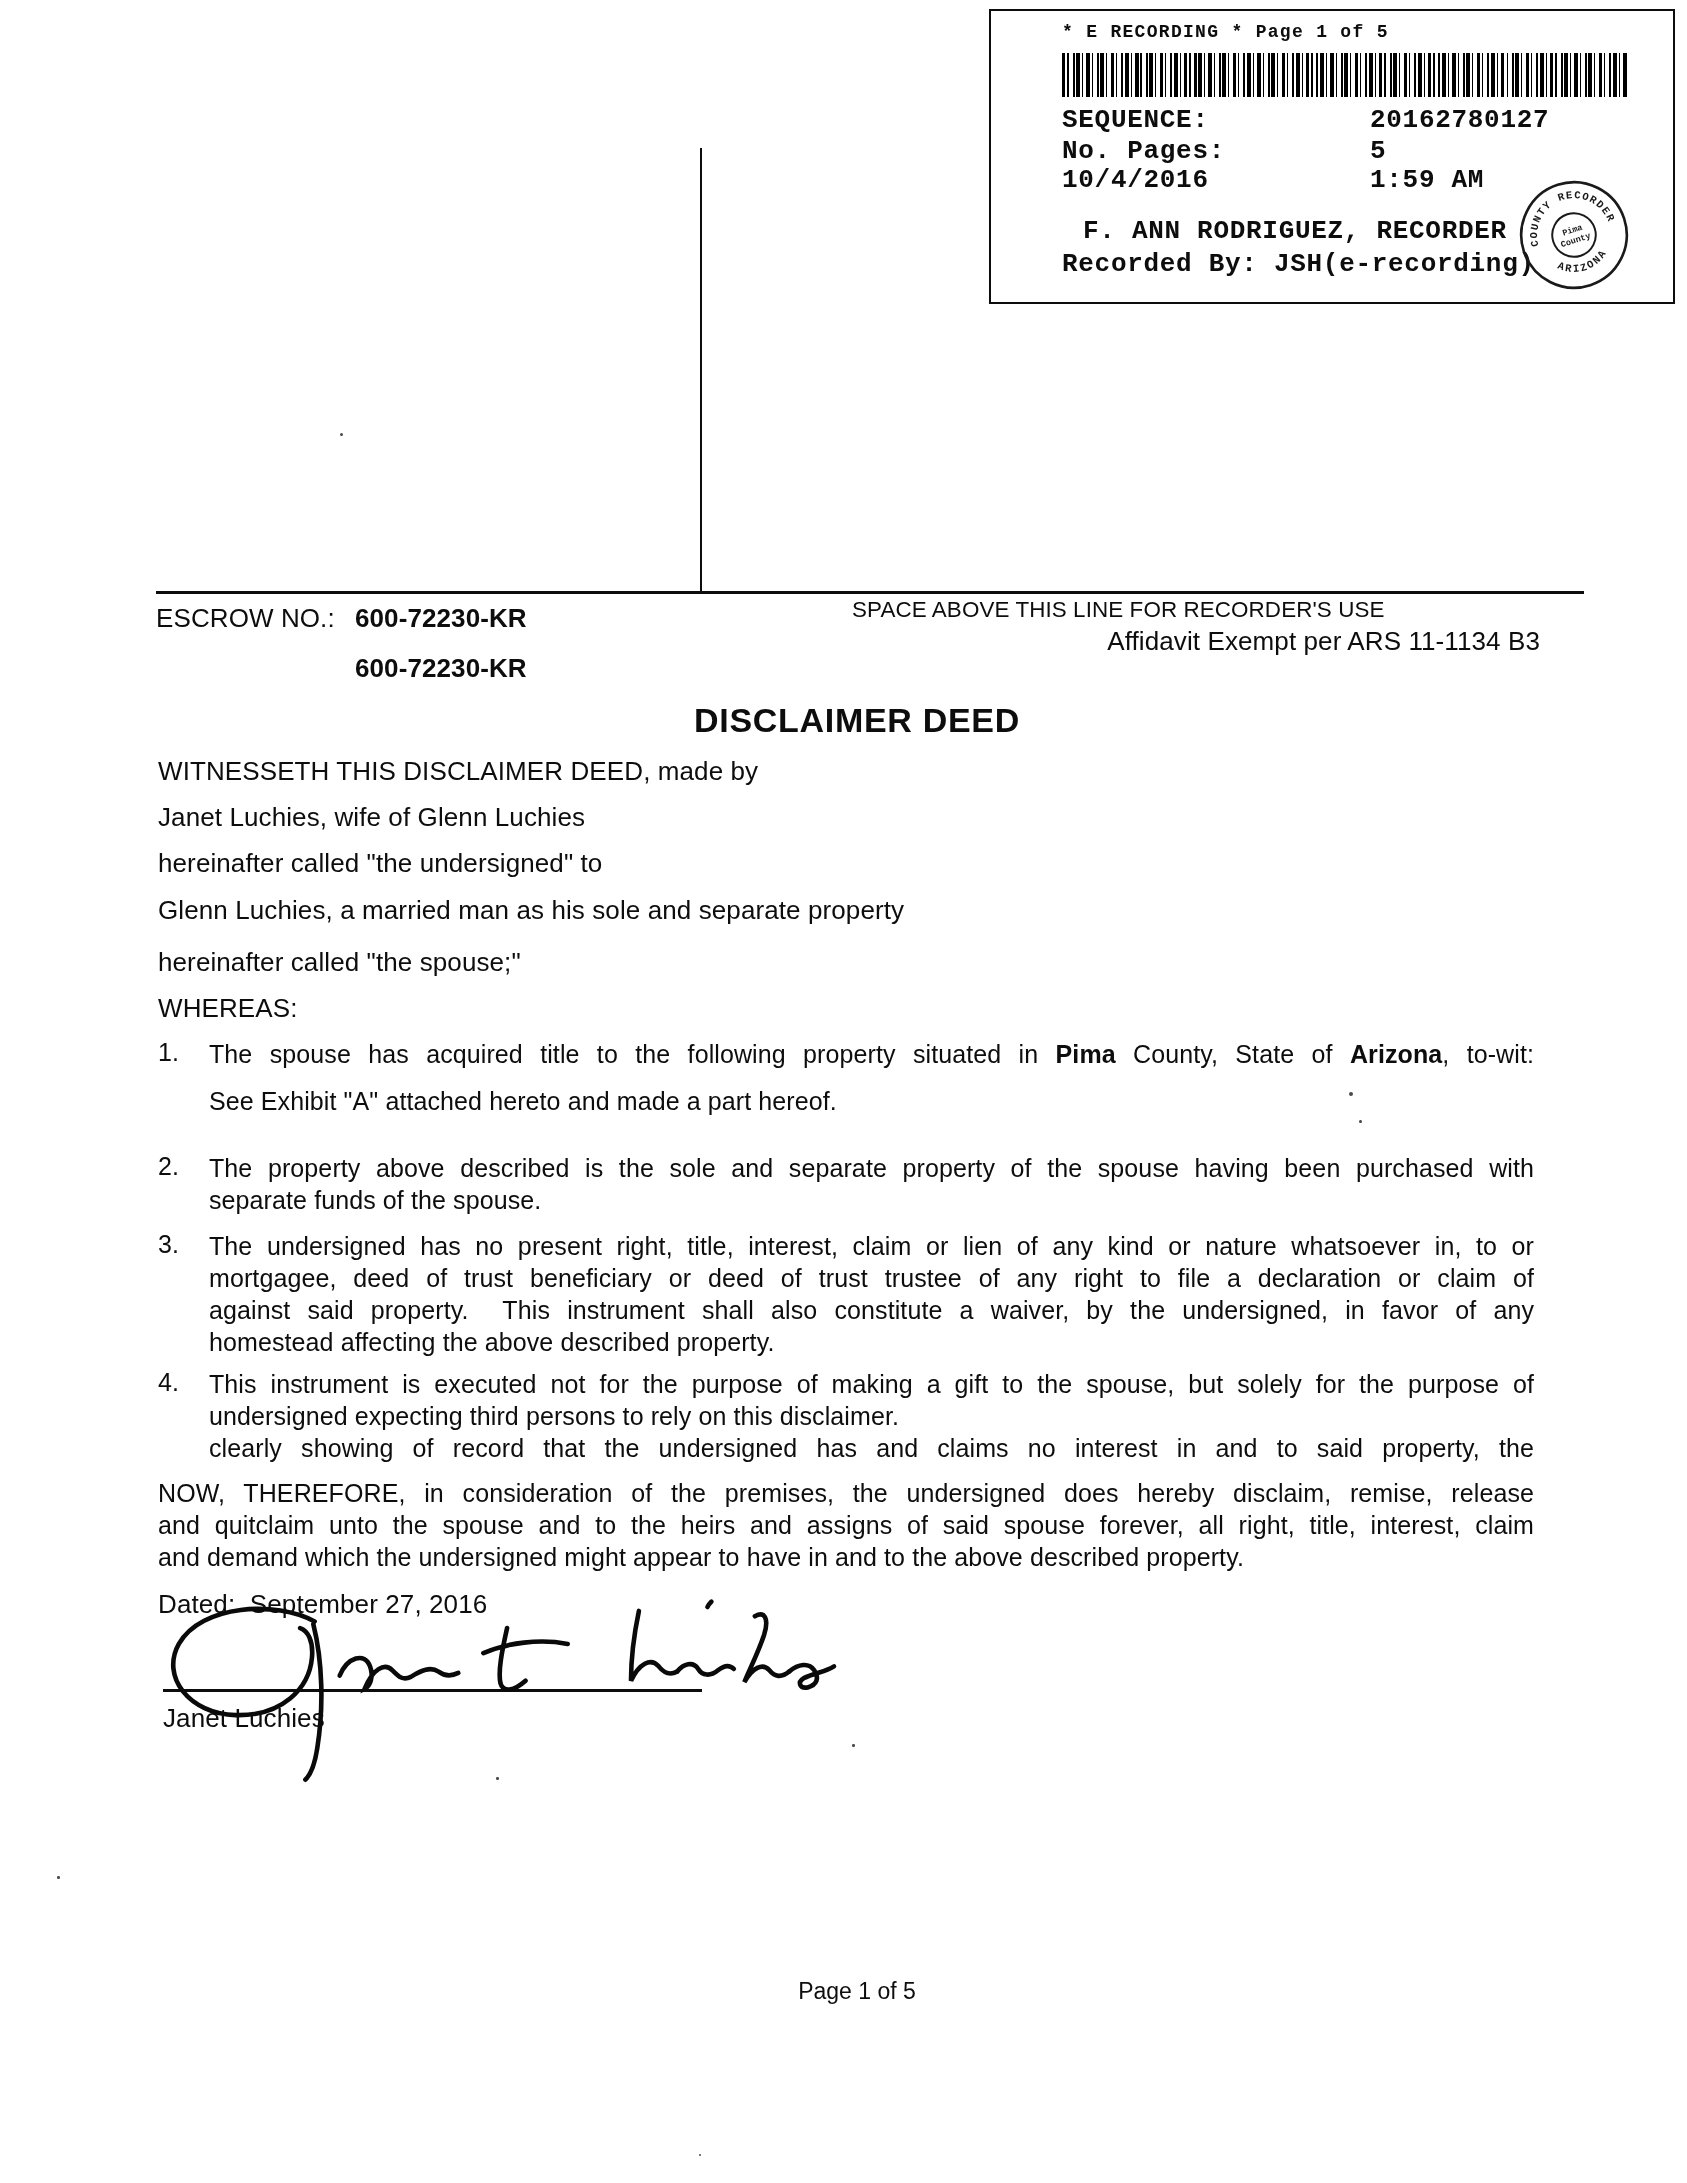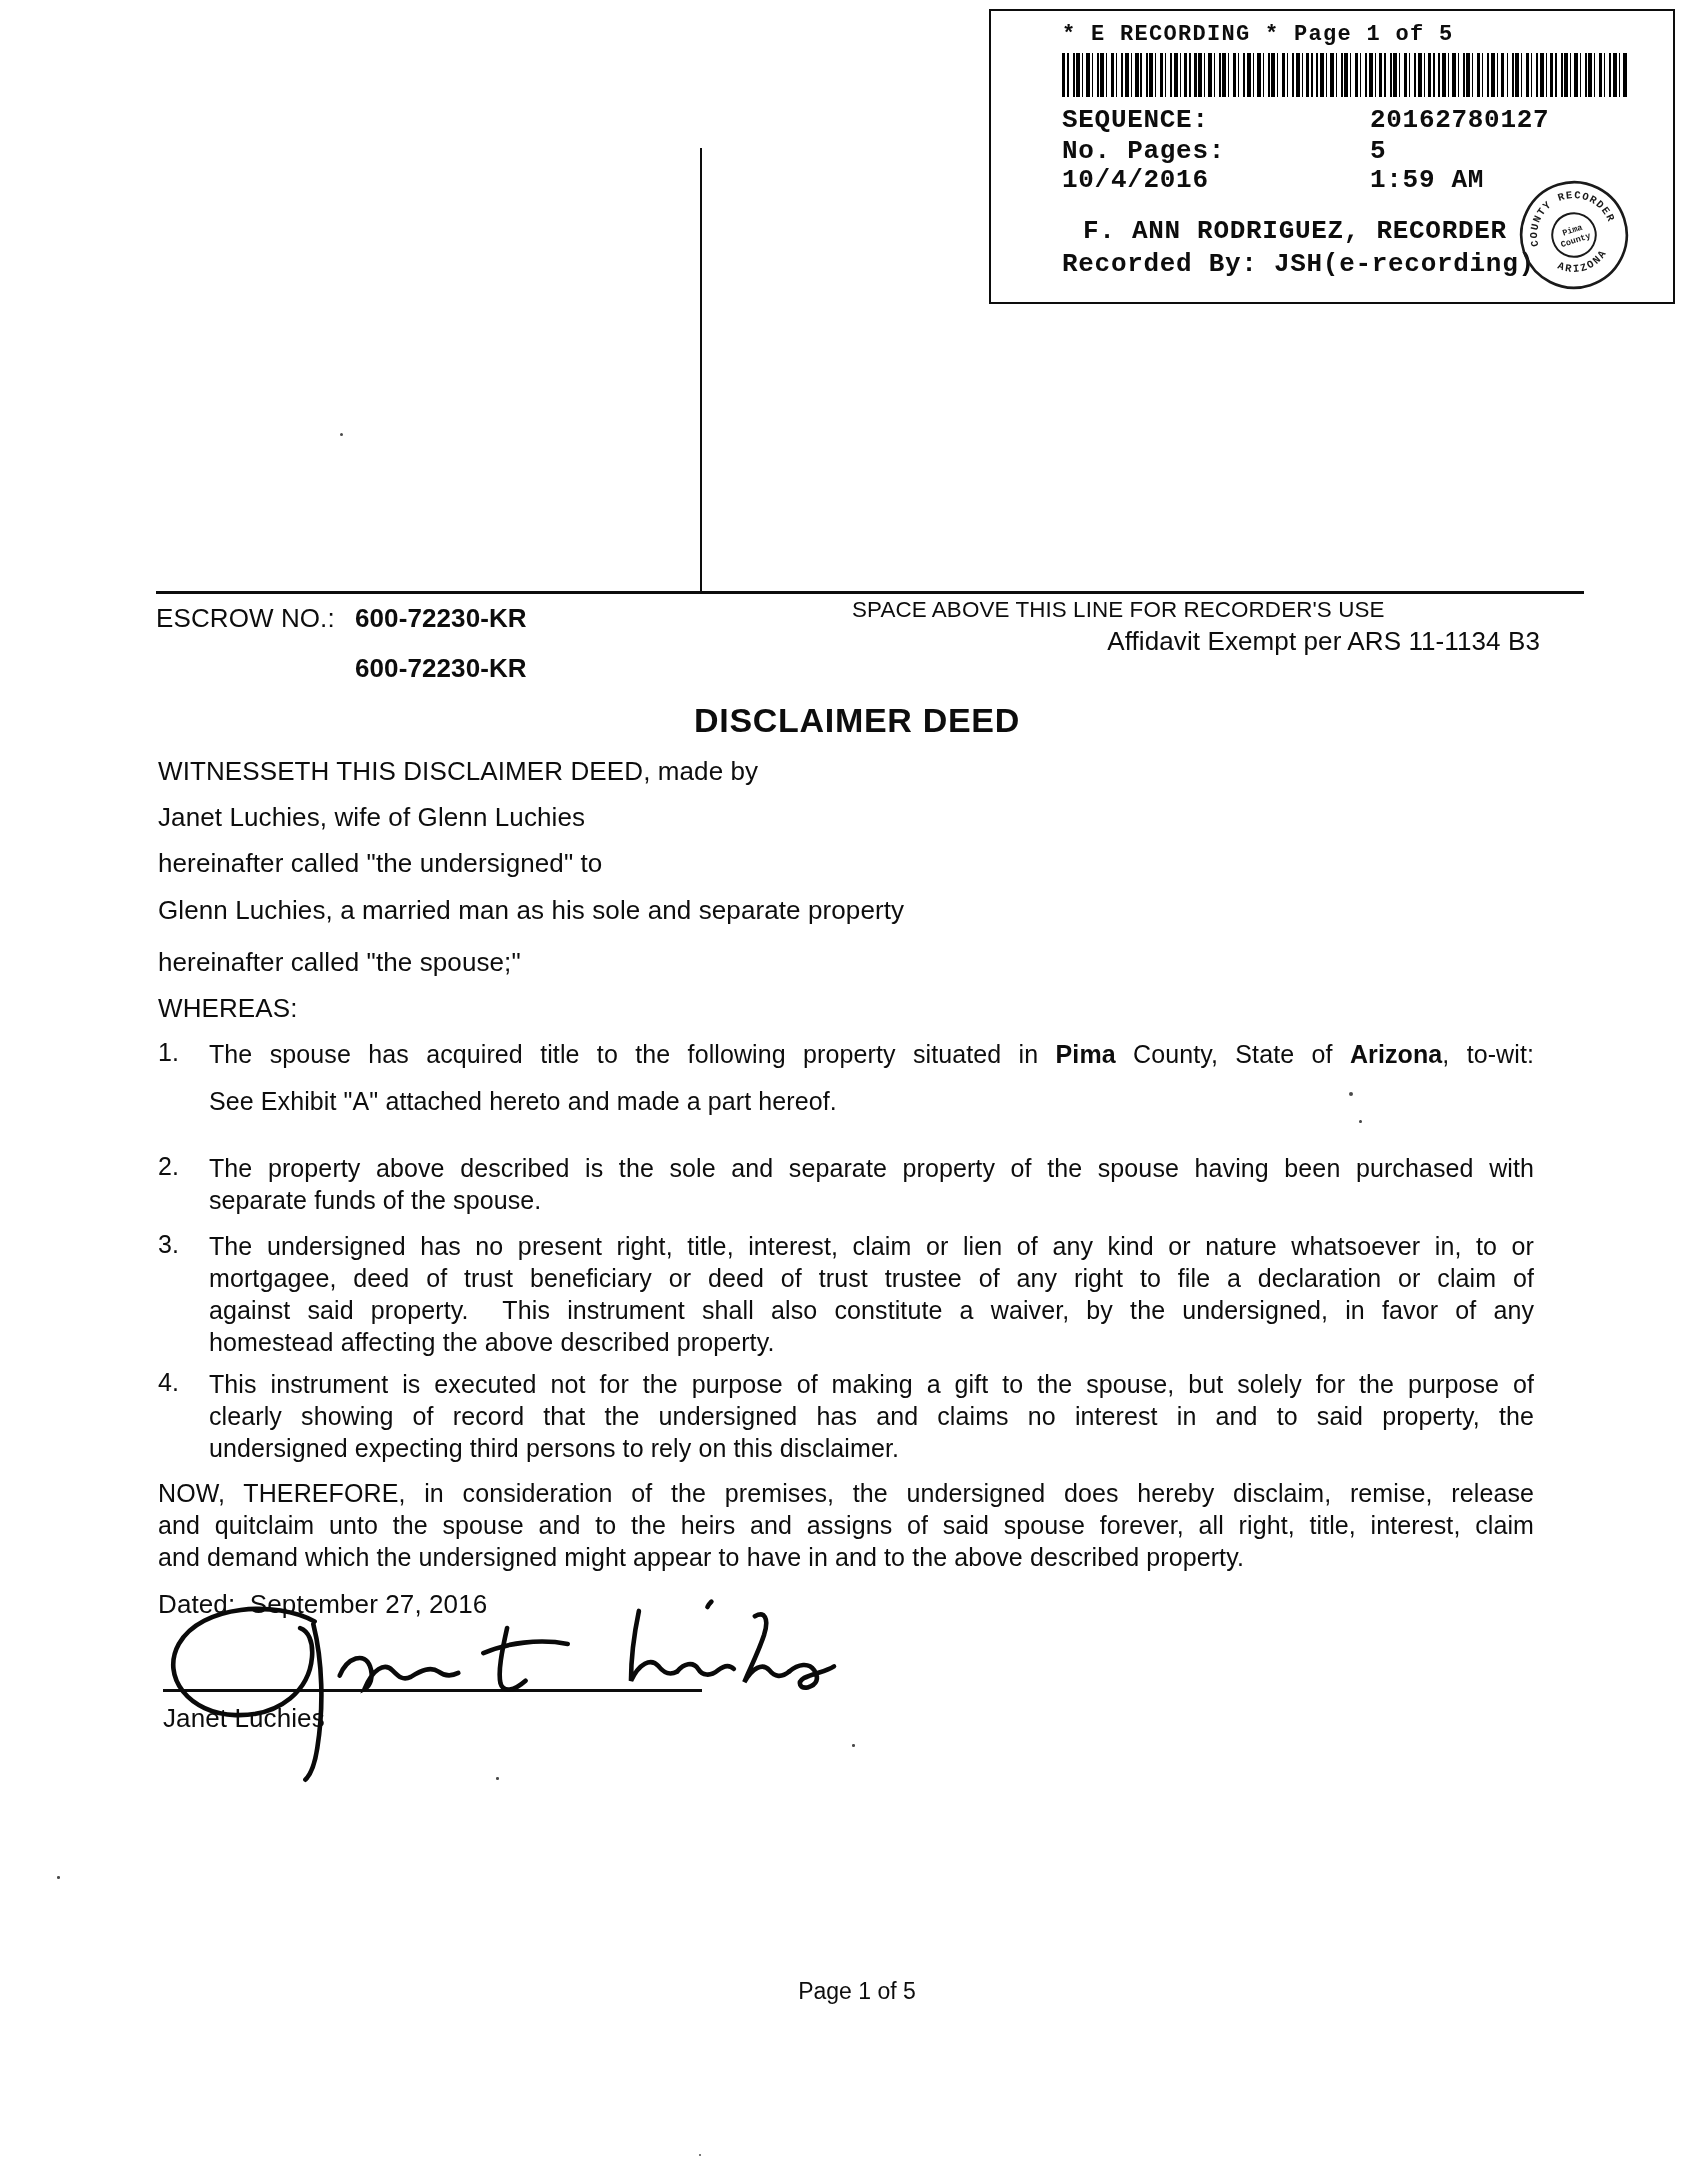--- a/index.html
+++ b/index.html
@@ -13,21 +13,21 @@
   }
   .abs{position:absolute;}
   
   .req{font-weight:bold;font-size:24px;line-height:32px;letter-spacing:0.2px;}
   
   .vline{width:2px;background:#0d0d0d;}
   .hline{height:2.6px;background:#0d0d0d;}
   
   .stampbox{border:2.6px solid #0d0d0d;background:#fff;}
   .mono{font-family:"Liberation Mono","DejaVu Sans Mono",monospace;font-weight:bold;}
-  .stamp-title{font-size:22px;letter-spacing:1.3px;}
+  .stamp-title{font-size:18px;letter-spacing:1.3px;}
   .stamp-row{font-size:26px;line-height:26px;letter-spacing:0.7px;}
   .barcode{
     background:repeating-linear-gradient(90deg,
       #000 0 3.3px,#fff 3.3px 5.3px,#000 5.3px 6.6px,#fff 6.6px 10.5px,
       #000 10.5px 12.5px,#fff 12.5px 14px,#000 14px 18px,#fff 18px 20px,
       #000 20px 21px,#fff 21px 24.4px);
   }
   
   .ln{font-size:25px;line-height:32px;white-space:pre-wrap;letter-spacing:0.1px;}
   .jl{text-align:justify;text-align-last:justify;}
@@ -120,22 +120,22 @@
     <span class="num">3.</span>
     <div class="ln jl ind">The undersigned has no present right, title, interest, claim or lien of any kind or nature whatsoever in, to or</div>
     <div class="ln jl ind">mortgagee, deed of trust beneficiary or deed of trust trustee of any right to file a declaration or claim of</div>
     <div class="ln jl ind">against said property.  This instrument shall also constitute a waiver, by the undersigned, in favor of any</div>
     <div class="ln ind">homestead affecting the above described property.</div>
   </div>
 
   <div class="abs itemwrap" style="left:158px;top:1368px;">
     <span class="num">4.</span>
     <div class="ln jl ind">This instrument is executed not for the purpose of making a gift to the spouse, but solely for the purpose of</div>
+    <div class="ln ind">undersigned expecting third persons to rely on this disclaimer.</div>
     <div class="ln jl ind">clearly showing of record that the undersigned has and claims no interest in and to said property, the</div>
-    <div class="ln ind">undersigned expecting third persons to rely on this disclaimer.</div>
   </div>
 
   <div class="abs itemwrap" style="left:158px;top:1477px;">
     <div class="ln jl">NOW, THEREFORE, in consideration of the premises, the undersigned does hereby disclaim, remise, release</div>
     <div class="ln jl">and quitclaim unto the spouse and to the heirs and assigns of said spouse forever, all right, title, interest, claim</div>
     <div class="ln">and demand which the undersigned might appear to have in and to the above described property.</div>
   </div>
 
   <div class="abs intro" style="left:158px;top:1589px;white-space:pre-wrap;">Dated:  September 27, 2016</div>
 

